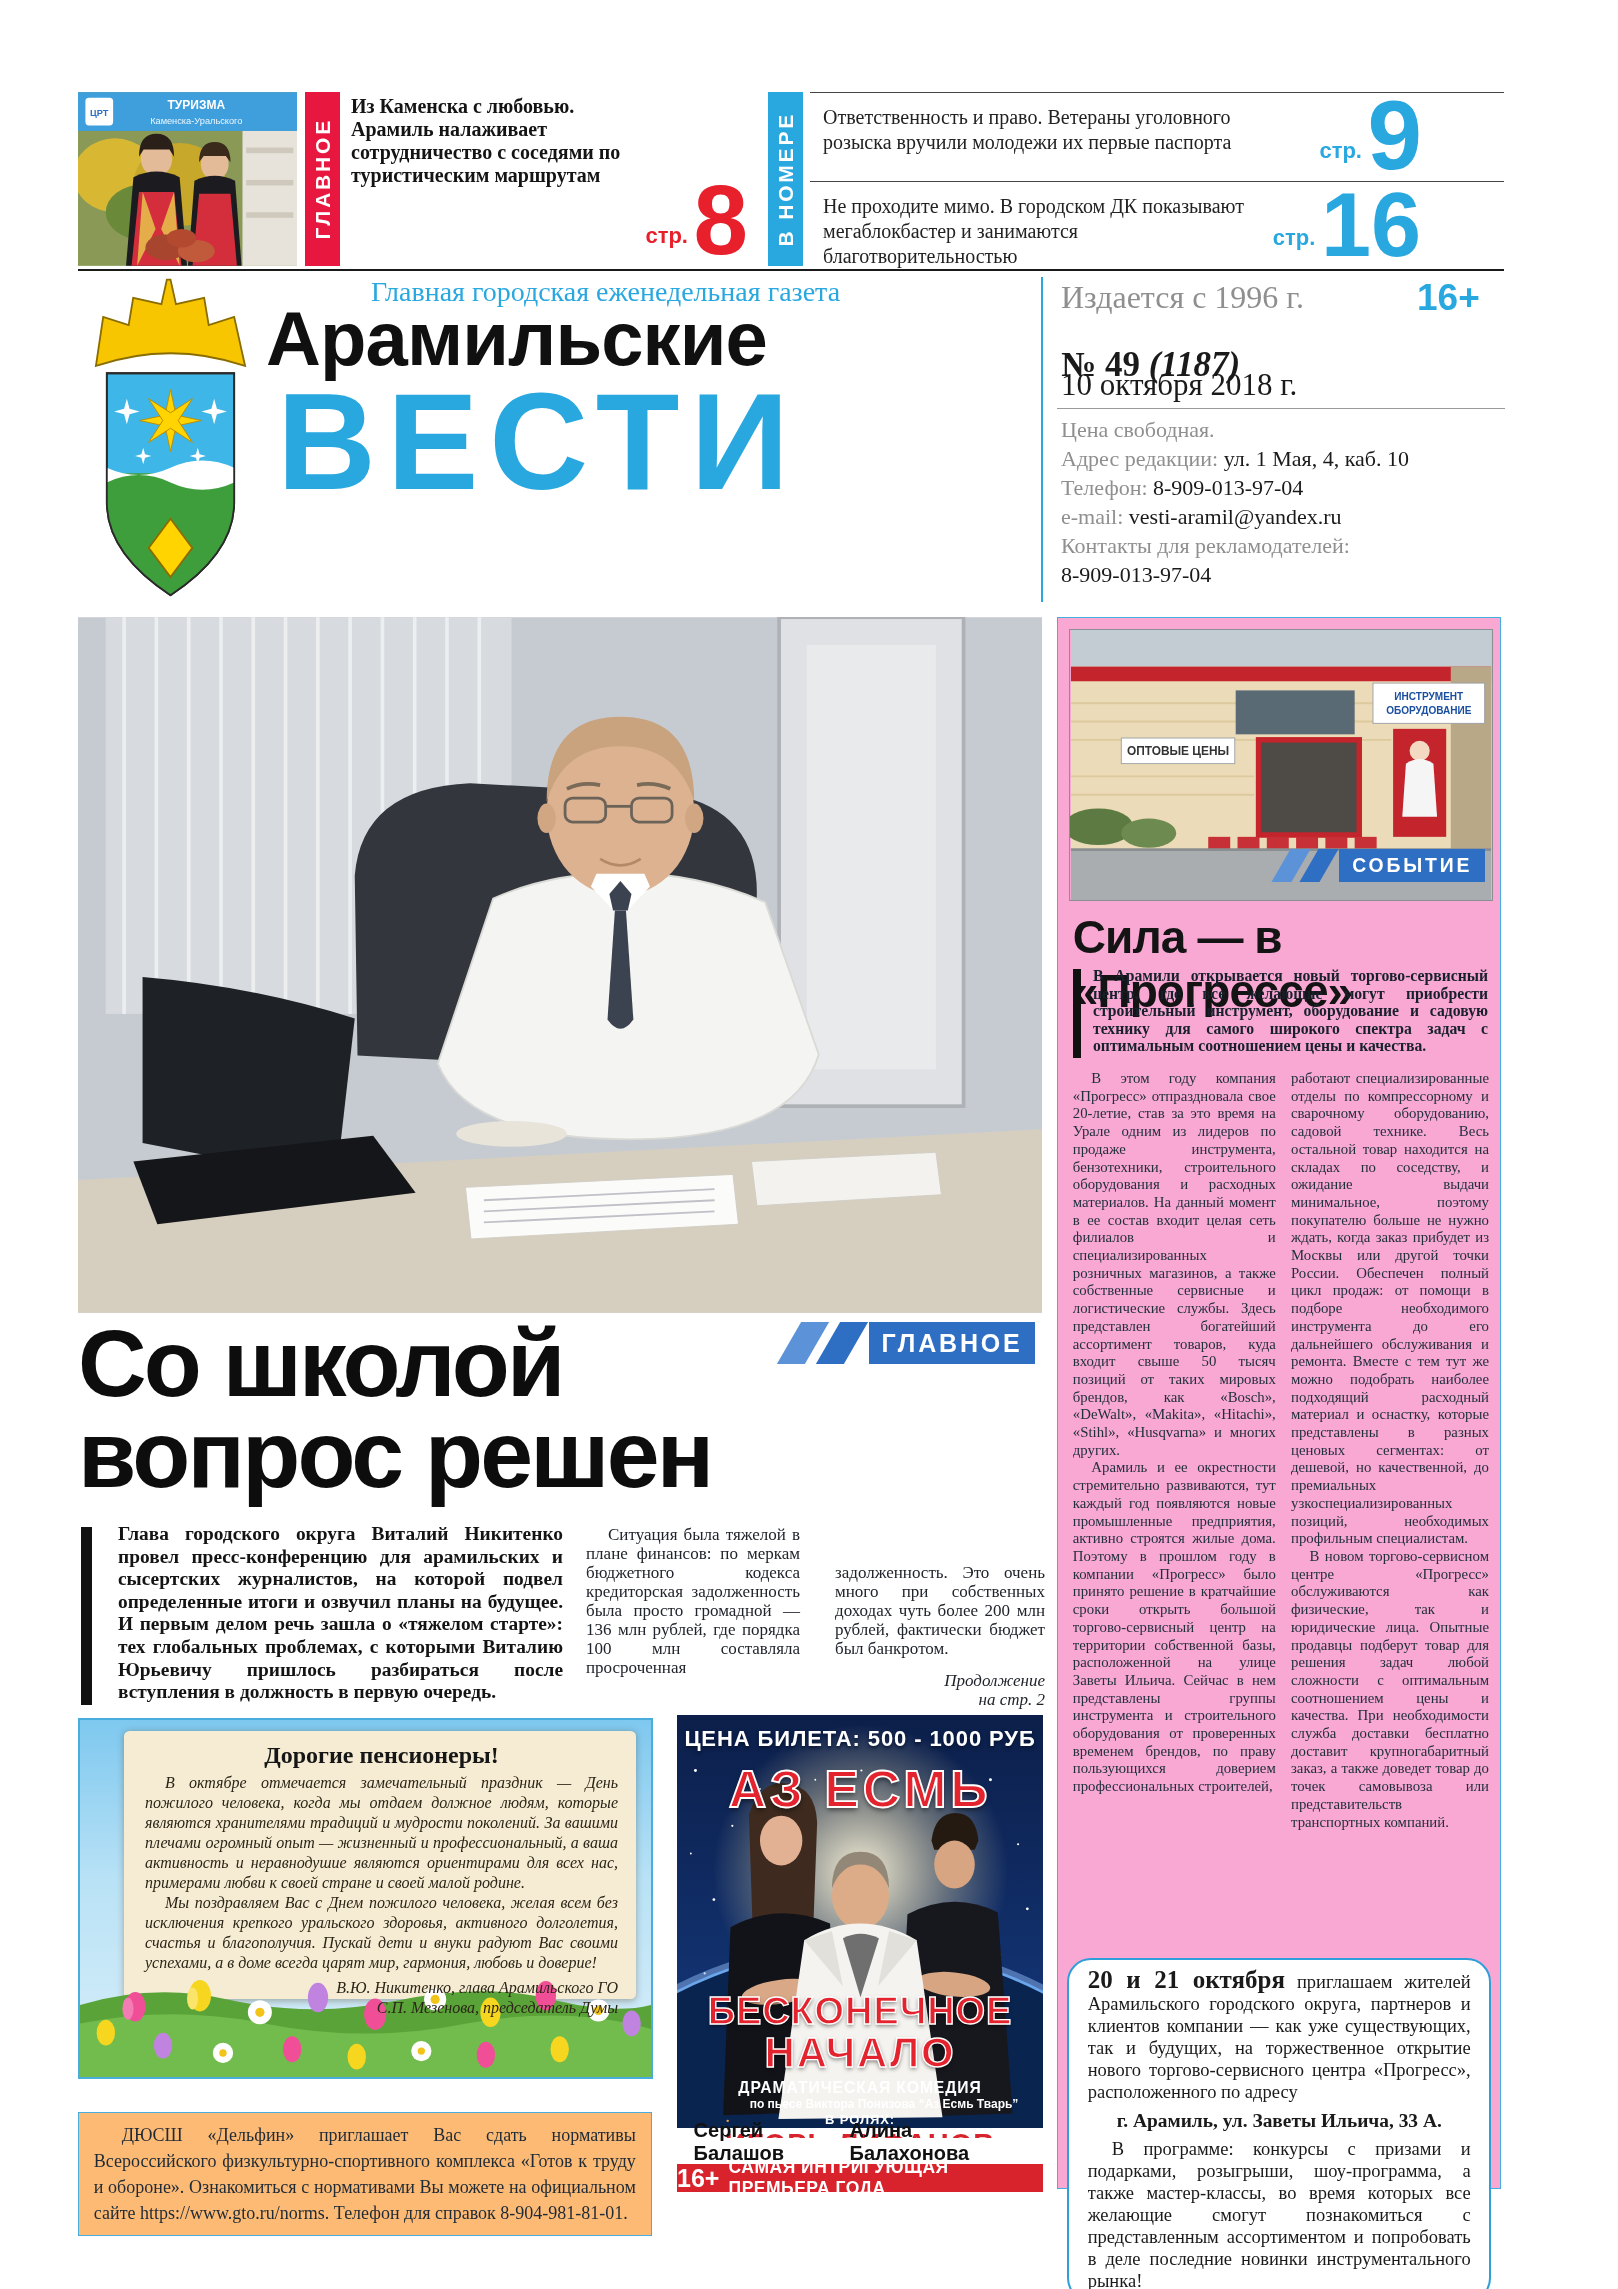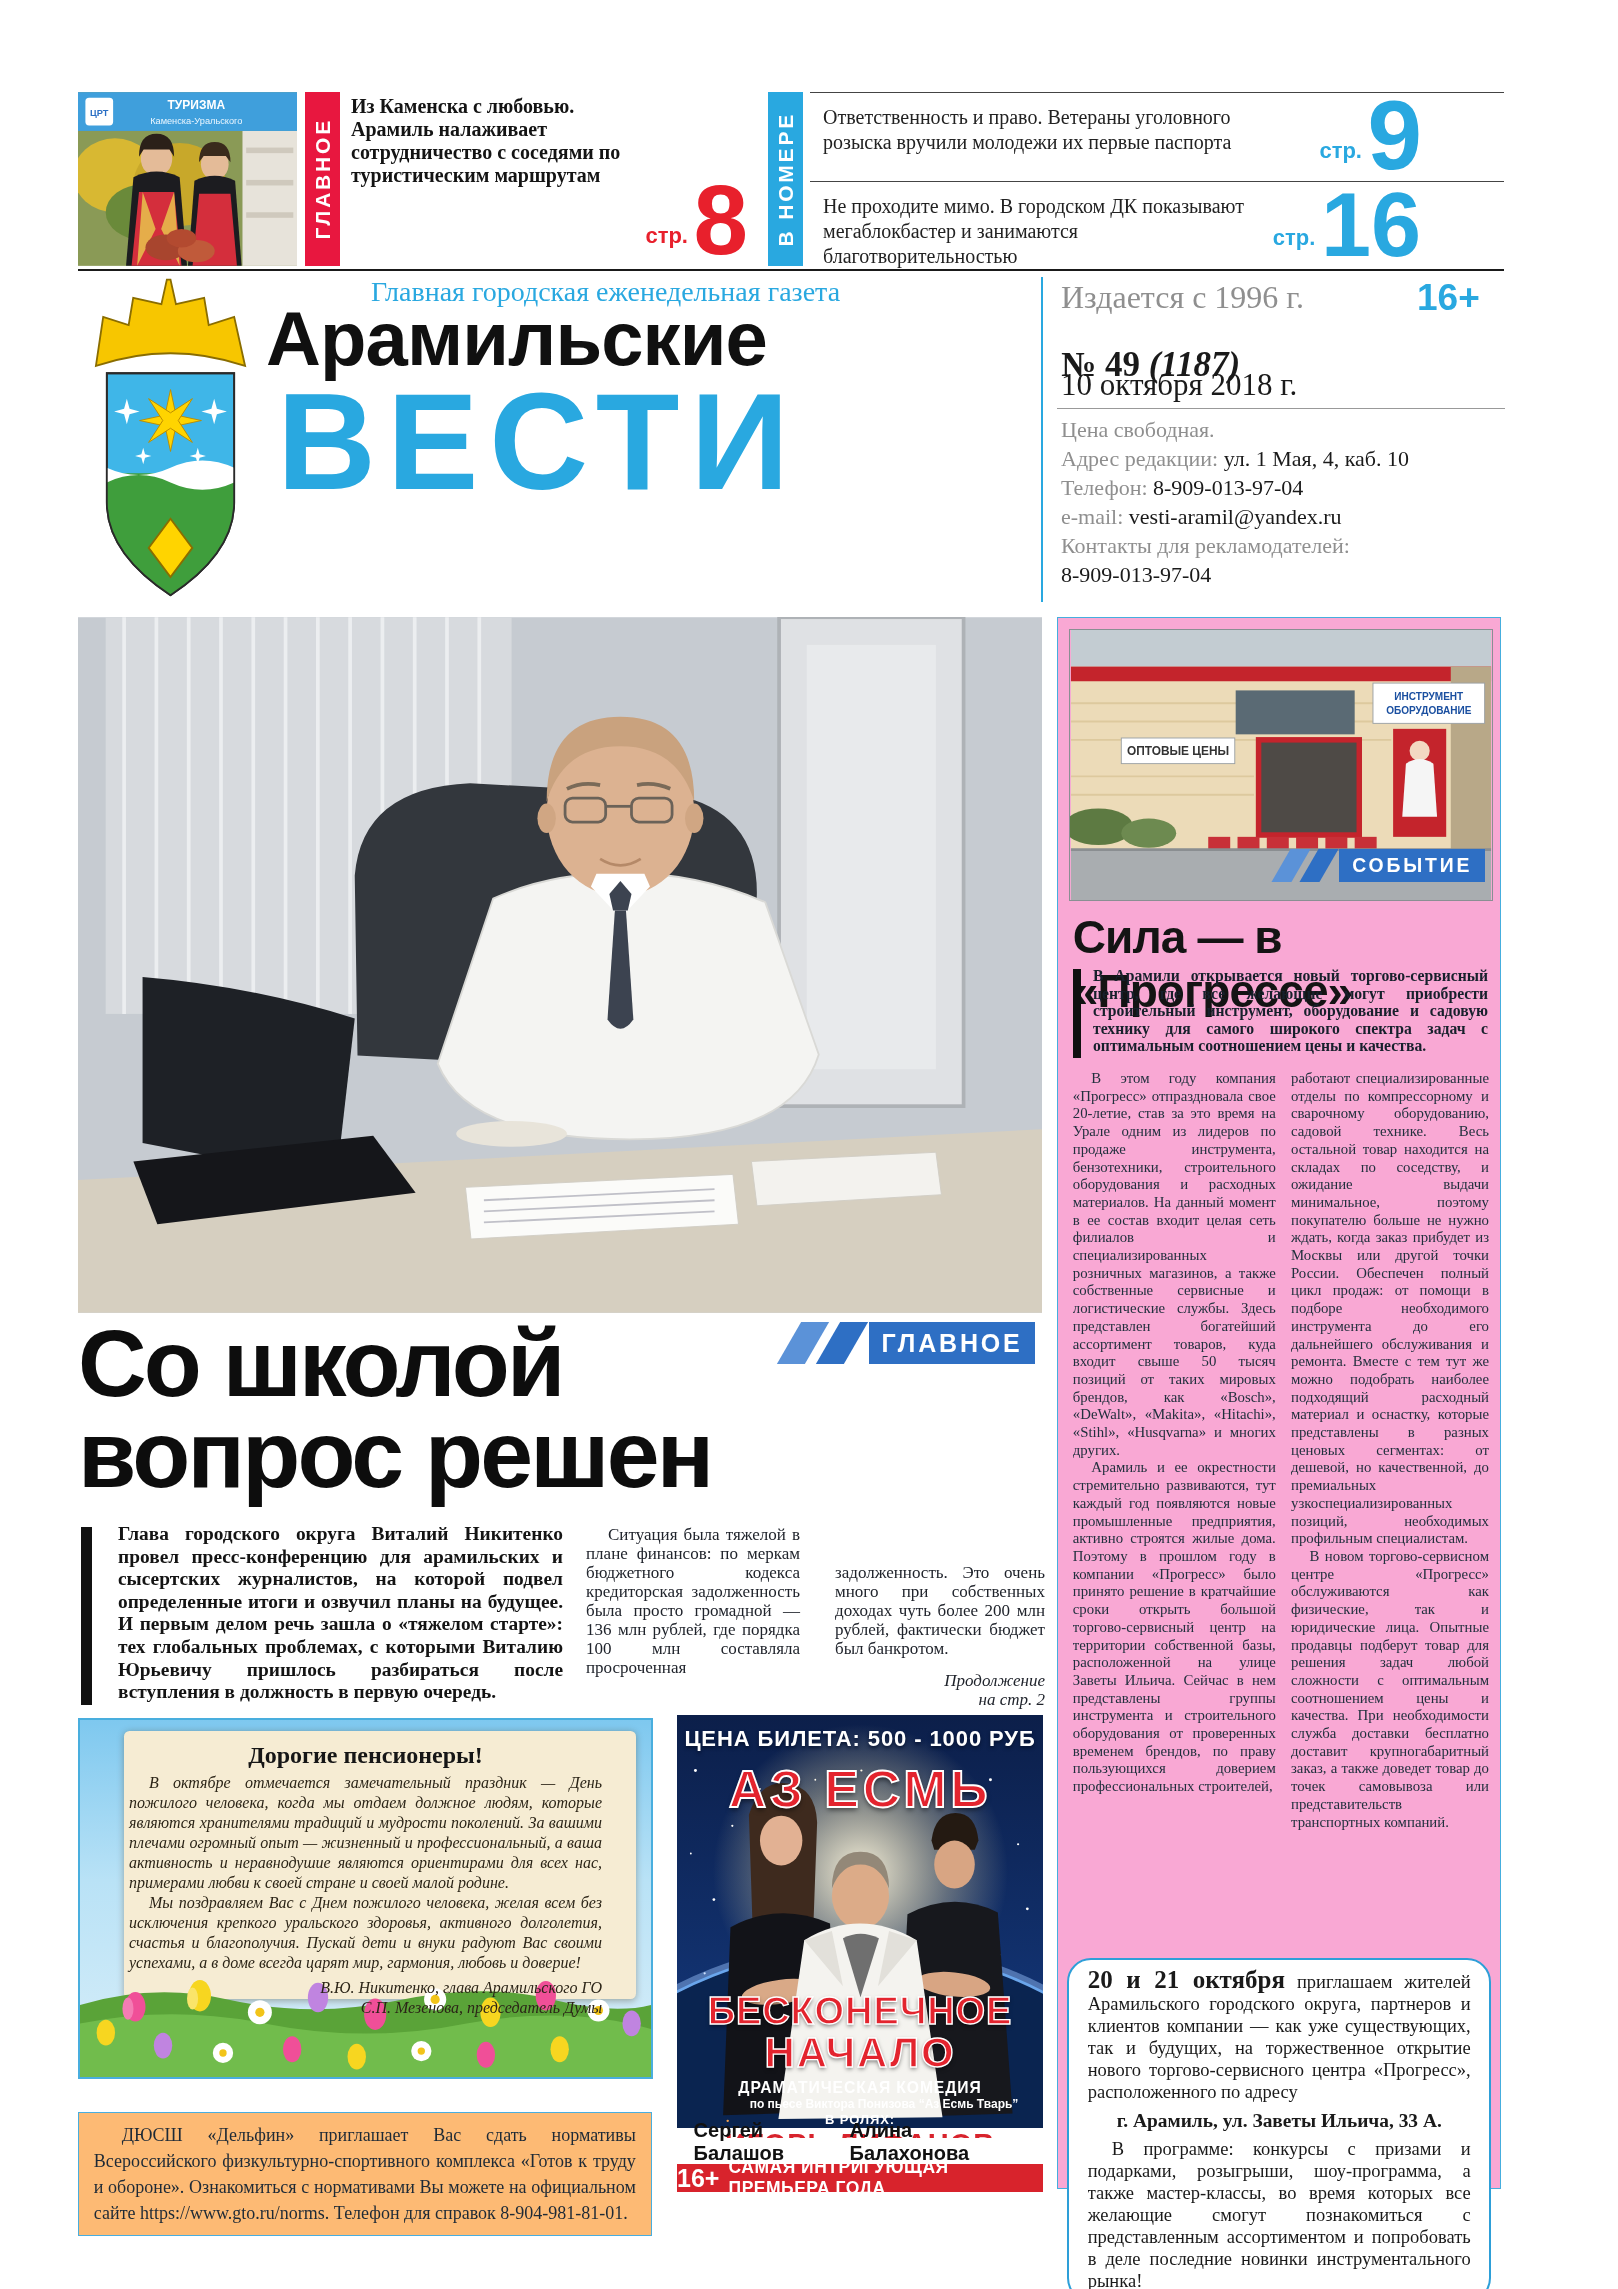--- a/index.html
+++ b/index.html
@@ -275,21 +275,21 @@
         <circle cx="155" cy="92" r="11" fill="#fff"></circle>
           <circle cx="155" cy="92" r="4" fill="#f2c419"></circle>
         <ellipse cx="230" cy="88" rx="10" ry="14" fill="#f04f98"></ellipse>
         <ellipse cx="300" cy="96" rx="10" ry="14" fill="#f7d620"></ellipse>
         <circle cx="370" cy="90" r="11" fill="#fff"></circle>
           <circle cx="370" cy="90" r="4" fill="#f2c419"></circle>
         <ellipse cx="440" cy="94" rx="10" ry="14" fill="#f04f98"></ellipse>
         <ellipse cx="520" cy="88" rx="10" ry="14" fill="#f7d620"></ellipse>
       </g>
     </svg>
-    <div class="abs" style="left:49px;top:22px;width:473px;">
+    <div class="abs" style="left:65px;top:22px;width:473px;">
       <div class="greet-title">Дорогие пенсионеры!</div>
       <p>В октябре отмечается замечательный праздник — День пожилого человека, когда мы отдаем должное людям, которые являются хранителями традиций и мудрости поколений. За вашими плечами огромный опыт — жизненный и профессиональный, а ваша активность и неравнодушие являются ориентирами для всех нас, примерами любви к своей стране и своей малой родине.</p>
       <p>Мы поздравляем Вас с Днем пожилого человека, желая всем без исключения крепкого уральского здоровья, активного долголетия, счастья и благополучия. Пускай дети и внуки радуют Вас своими успехами, а в доме всегда царят мир, гармония, любовь и доверие!</p>
       <p class="sig" style="margin-top:5.5px;">В.Ю. Никитенко, глава Арамильского ГО</p>
       <p class="sig">С.П. Мезенова, председатель Думы</p>
     </div>
   </div>
 
   <div class="abs sport" style="left:78px;top:2112px;width:542px;">ДЮСШ «Дельфин» приглашает Вас сдать нормативы Всероссийского физкультурно-спортивного комплекса «Готов к труду и обороне». Ознакомиться с нормативами Вы можете на официальном сайте https://www.gto.ru/norms. Телефон для справок 8-904-981-81-01.</div>
 

